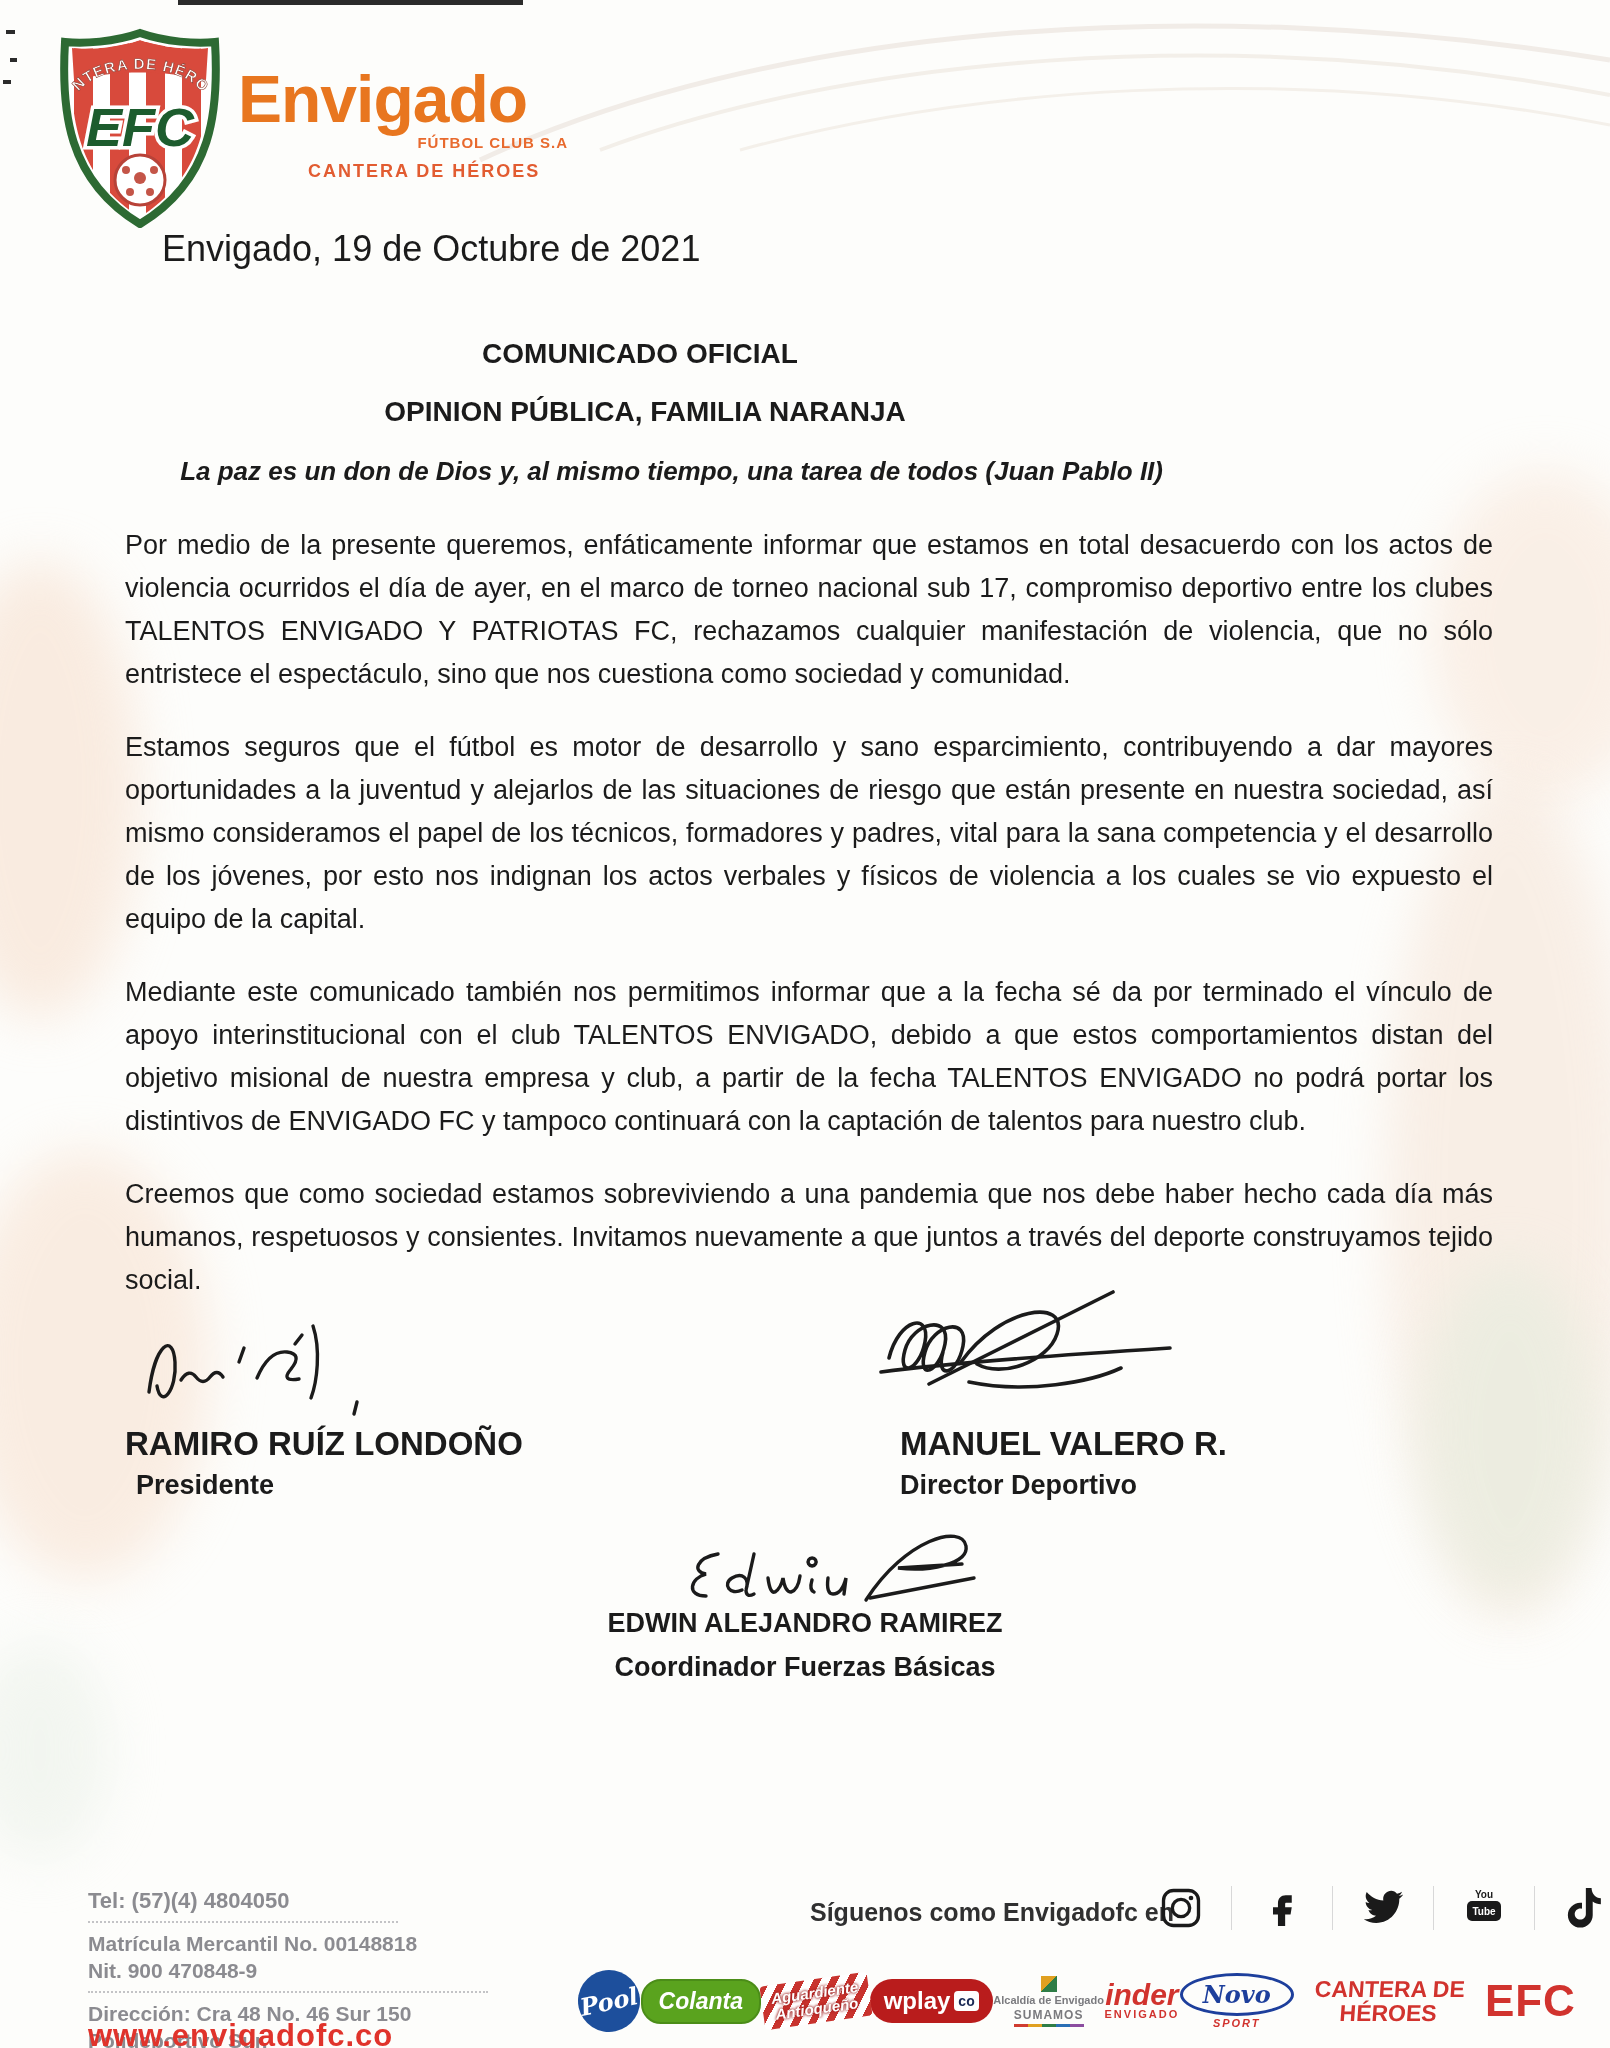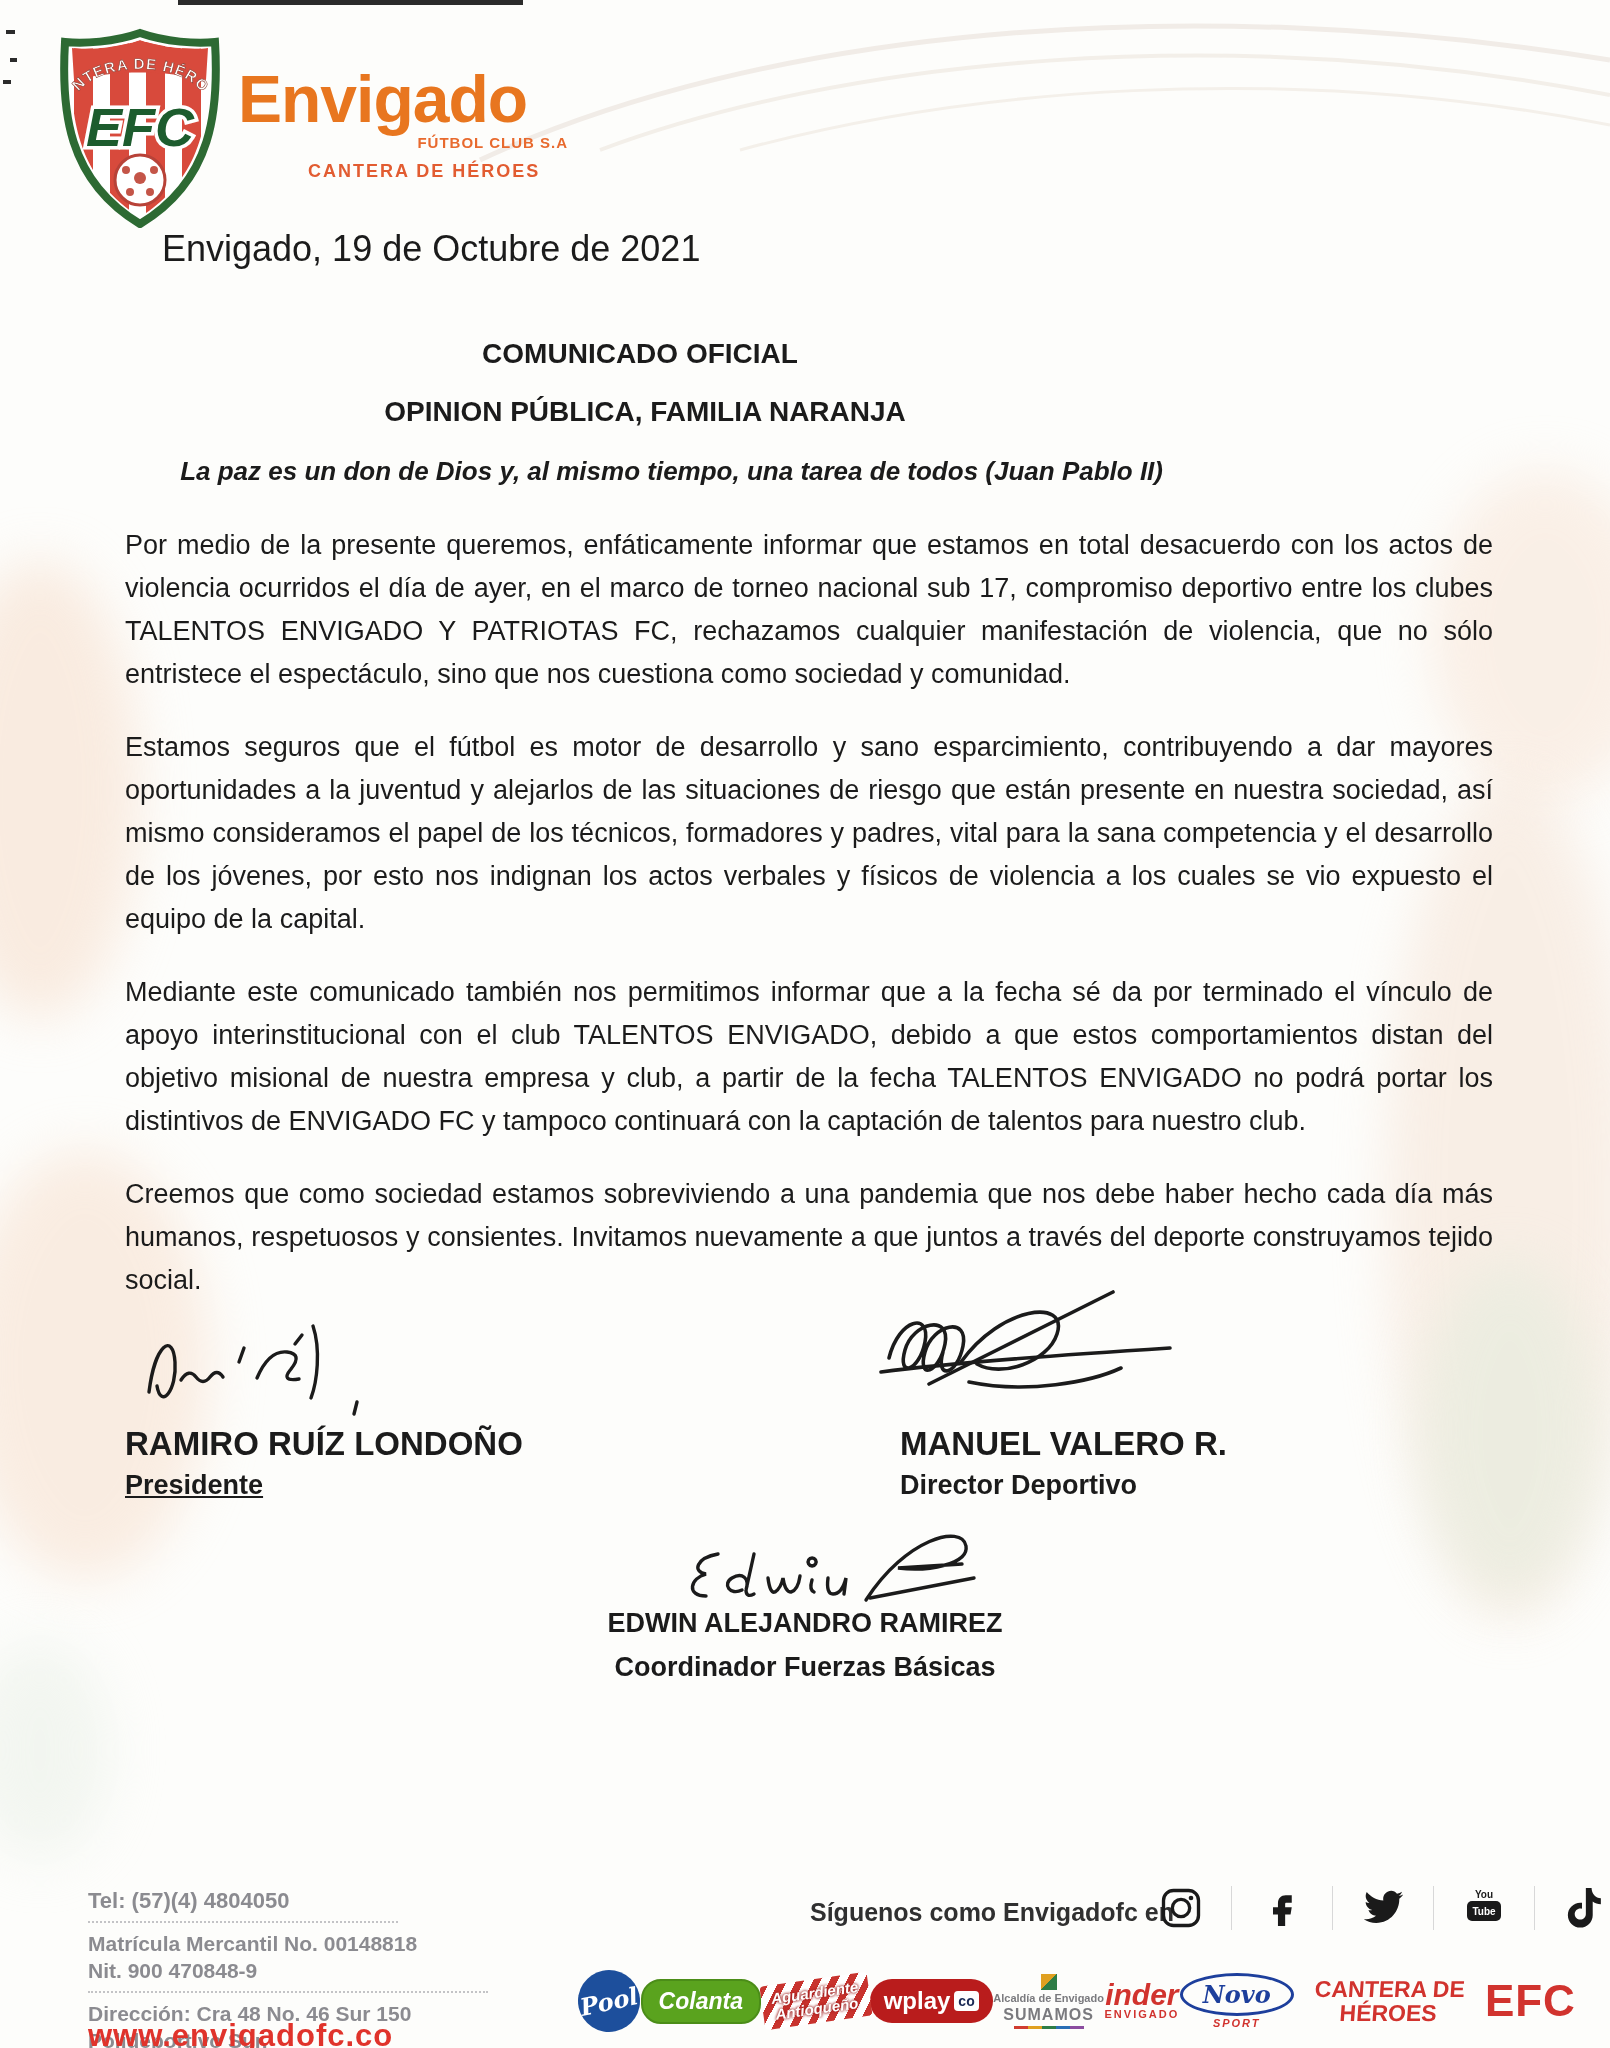--- a/index.html
+++ b/index.html
@@ -50,21 +50,21 @@
   .sp-agua{transform:rotate(-8deg);padding:6px 10px;
            background:repeating-linear-gradient(125deg,#c8332e 0 7px,#ffffff 7px 15px);
            border-radius:4px;text-align:center;}
   .sp-agua span{display:block;color:#fff;font-weight:bold;font-style:italic;font-size:15px;
                 line-height:16px;text-shadow:0 0 3px #a02020,0 0 3px #a02020;}
   .sp-wplay{background:#b91c1c;color:#fff;border-radius:22px;padding:8px 14px;font-weight:bold;
             font-size:24px;display:flex;align-items:center;gap:4px;}
   .sp-wplay .co{background:#fff;color:#1b2a56;font-size:14px;border-radius:4px;padding:2px 4px;}
   .sp-alc{text-align:center;color:#7a7a7e;}
   .sp-alc .a-top{font-size:11px;line-height:12px;font-weight:bold;}
-  .sp-alc .a-bot{font-size:16px;font-weight:bold;letter-spacing:1px;margin-top:2px;}
+  .sp-alc .a-bot{font-size:12px;font-weight:bold;letter-spacing:1px;margin-top:2px;}
   .alc-mark{width:16px;height:16px;margin:0 auto 2px auto;
             background:linear-gradient(135deg,#e0a020 50%,#2e7d46 50%);}
   .alc-bar{height:3px;width:70px;margin:2px auto 0 auto;
            background:linear-gradient(90deg,#d03c30 0 20%,#e0a020 20% 40%,#2e7d46 40% 60%,#2a6fb5 60% 80%,#8c4da0 80% 100%);}
   .sp-inder{color:#d1332e;text-align:center;}
   .sp-inder .i-top{font-size:30px;font-weight:bold;font-style:italic;line-height:26px;}
   .sp-inder .i-bot{font-size:11px;font-weight:bold;letter-spacing:2px;}
   .sp-novo{text-align:center;}
   .sp-novo .n-oval{border:3px solid #1d3f9c;border-radius:50%;padding:4px 20px;color:#1d3f9c;
                    font-weight:bold;font-style:italic;font-size:24px;font-family:"DejaVu Serif",serif;}
@@ -148,21 +148,21 @@
       <path d="M14 82 C20 34 38 22 40 52 C42 80 26 100 22 76"></path>
       <path d="M46 70 q8 -12 15 -3 q7 9 14 0 q7 -9 13 0"></path>
       <path d="M104 52 l5 -14"></path>
       <path d="M122 68 q12 -28 30 -26 q16 2 4 17 q-11 13 8 10"></path>
       <path d="M160 34 l7 -9"></path>
       <path d="M178 16 C186 40 182 72 176 88"></path>
       <path d="M222 92 l-3 12"></path>
     </g>
   </svg>
   <div class="sig-name" style="left:125px;top:1425px;">RAMIRO RUÍZ LONDOÑO</div>
-  <div class="sig-role" style="left:125px;top:1470px;text-decoration:underline;">Presidente</div>
+  <div class="sig-role" style="left:136px;top:1470px;">Presidente</div>
 
   <svg class="sig" style="left:865px;top:1280px;" width="320" height="135" viewBox="0 0 320 135">
     <g fill="none" stroke="#1b1b1b" stroke-width="3.6" stroke-linecap="round">
       <path d="M24 78 C34 38 66 32 60 62 C54 92 32 98 40 70 C48 42 86 34 80 64 C74 94 52 100 60 72 C68 44 104 36 98 66 C92 96 70 100 78 72"></path>
       <path d="M96 82 C136 26 204 18 192 54 C183 82 136 98 112 84"></path>
       <path d="M64 104 L248 12"></path>
       <path d="M16 92 C90 82 210 74 305 68"></path>
       <path d="M104 102 C162 114 226 102 256 88"></path>
     </g>
   </svg>

